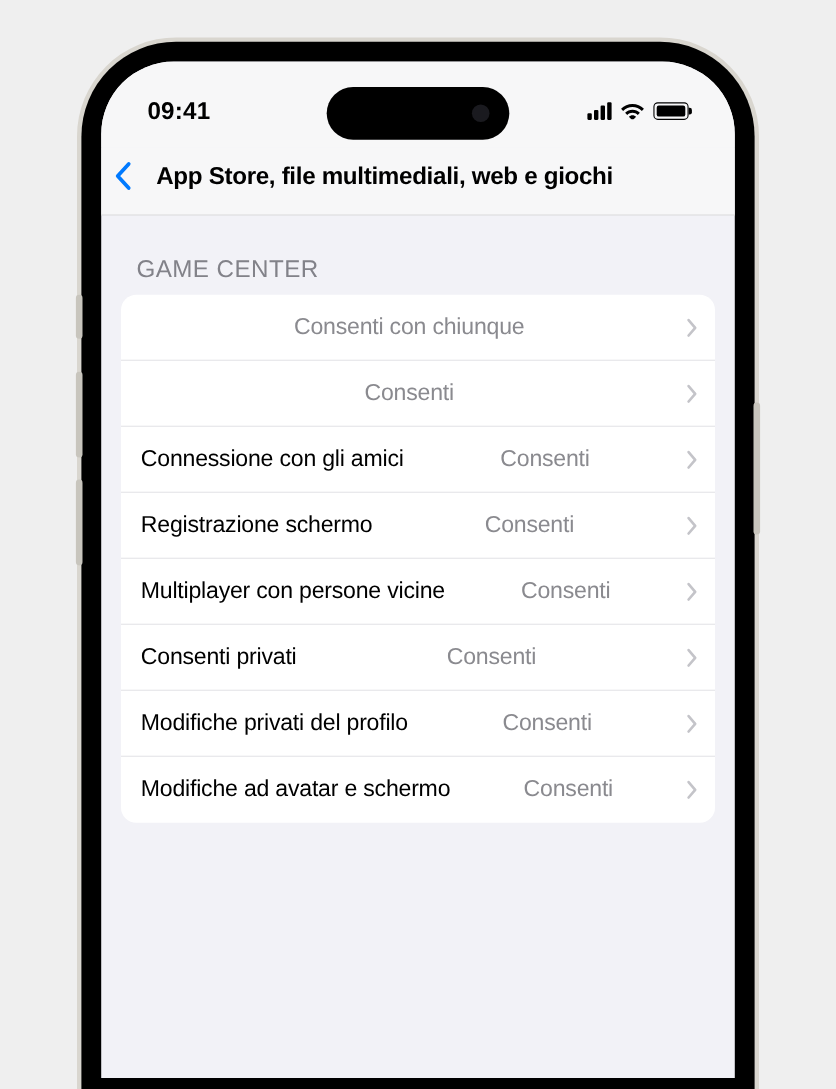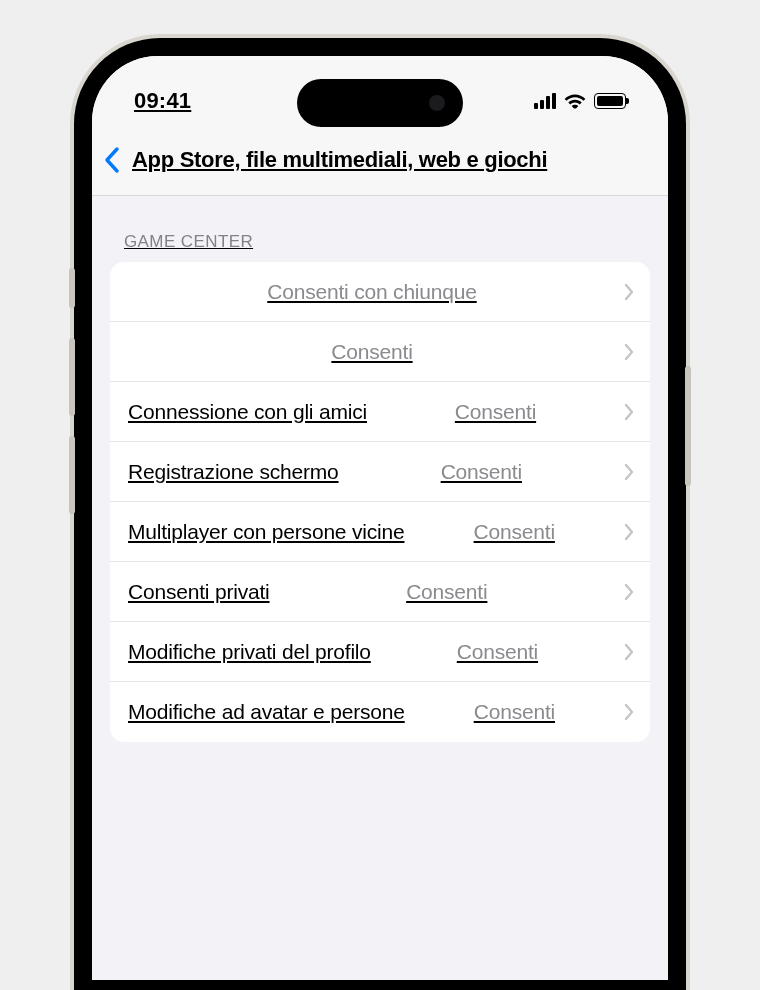--- a/index.html
+++ b/index.html
@@ -24,21 +24,20 @@
       padding: 8px;
       box-shadow: 0 0 0 4px #d9d6cf;
     }
     .phone-inner {
       width: 100%;
       height: 100%;
       background: #000;
       border-radius: 78px 78px 0 0;
       padding: 10px;
       position: relative;
-      text-decoration: underline;
     }
     .screen {
       width: 100%;
       height: 100%;
       background: #f2f2f7;
       border-radius: 66px 66px 0 0;
       overflow: hidden;
       position: relative;
     }
     .side-btn {
@@ -121,35 +120,35 @@
       width:100%; height:100%;
       background:#000; border-radius:2px;
     }
     .nav-bar {
       background: #f7f7f8;
       border-bottom: 1px solid rgba(0,0,0,0.12);
       height: 62px;
       display: flex;
       align-items: center;
       padding: 0 12px 10px;
-      gap: 10px;
+      gap: 20px;
     }
     .back-chevron {
       color: #007aff;
       flex-shrink: 0;
     }
     .nav-title {
       font-size: 22px;
       font-weight: 600;
       color: #000;
       white-space: nowrap;
       letter-spacing: -0.3px;
     }
     .section-header {
-      font-size: 17px;
+      font-size: 22px;
       color: #828289;
       padding: 36px 32px 10px;
       text-transform: uppercase;
       letter-spacing: 0.4px;
     }
     .settings-list {
       margin: 0 18px;
       background: #fff;
       border-radius: 14px;
       overflow: hidden;
@@ -278,21 +277,21 @@
 
   <div class="settings-row">
     <span class="row-label">Modifiche privati del profilo</span>
     <span class="row-value">Consenti</span>
     <svg class="row-chevron" width="10" height="18" viewBox="0 0 10 18">
       <path fill="none" stroke="#c4c4c9" stroke-width="2.4" stroke-linecap="round" stroke-linejoin="round" d="M2 2 L8 9 L2 16"></path>
     </svg>
   </div>
 
   <div class="settings-row">
-    <span class="row-label">Modifiche ad avatar e persone</span>
+    <span class="row-label">Modifiche ad avatar e schermo</span>
     <span class="row-value">Consenti</span>
     <svg class="row-chevron" width="10" height="18" viewBox="0 0 10 18">
       <path fill="none" stroke="#c4c4c9" stroke-width="2.4" stroke-linecap="round" stroke-linejoin="round" d="M2 2 L8 9 L2 16"></path>
     </svg>
   </div>
 </div>
 
     </div>
   </div>
 </div>

